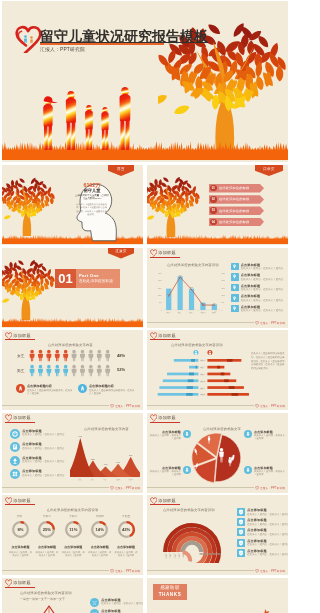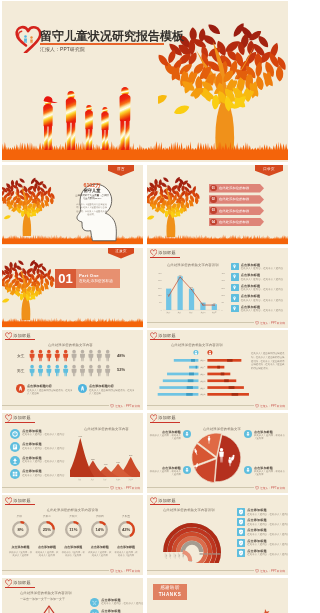--- a/index.html
+++ b/index.html
@@ -231,21 +231,21 @@
       <path d="M26 12 C29 6.5 35 3.5 41 5 C48 6.8 52 14 50 22 C48.5 28 43 34.5 34 43 L20 56" fill="none" stroke="#D4231C" stroke-width="5.4" stroke-linecap="round"></path>
       <g>
         <circle cx="21" cy="23" r="2.6" fill="#51B5DF"></circle>
         <path d="M18 27 L24 27 L23.2 36 L21.7 36 L21 30.8 L20.3 36 L18.8 36 Z" fill="#51B5DF"></path>
       </g>
       <g>
         <circle cx="33" cy="25" r="2.4" fill="#E98A3C"></circle>
         <path d="M30.4 28.8 L35.6 28.8 L34.9 36.5 L33.5 36.5 L33 31.8 L32.5 36.5 L31.1 36.5 Z" fill="#E98A3C"></path>
       </g>
     </svg>
-    <div class="abs" style="left:38px;top:27px;font-size:12px;font-weight:bold;color:#33302c;letter-spacing:0px;white-space:nowrap;">留守儿童状况研究报告模板</div>
+    <div class="abs" style="left:38px;top:27px;font-size:14px;font-weight:bold;color:#33302c;letter-spacing:0px;white-space:nowrap;text-decoration:underline;">留守儿童状况研究报告模板</div>
     <div class="abs" style="left:38px;top:41.5px;width:124px;height:2px;background:#E8642A;"></div>
     <div class="abs" style="left:38px;top:44.5px;font-size:4.8px;color:#4b423a;letter-spacing:.2px;white-space:nowrap;">汇报人：PPT研究院</div>
   </div>
 
   <div class="slide" style="left:2px;top:165px;width:141px;height:80px;">
     <svg class="abs" style="left:-5px;top:8px;" width="60" height="64" viewBox="0 0 128 132">
       <path d="M0 -7.2C4.1 -3.6 4.1 3.6 0 7.2C-4.1 3.6 -4.1 -3.6 0 -7.2Z" fill="#9A1C10" transform="translate(53.5,13.9)rotate(-52)"></path>
       <path d="M0 -8.1C4.1 -4.1 4.1 4.1 0 8.1C-4.1 4.1 -4.1 -4.1 0 -8.1Z" fill="#9A1C10" transform="translate(77.3,14.6)rotate(36)"></path>
       <path d="M0 -8.4C4.1 -4.2 4.1 4.2 0 8.4C-4.1 4.2 -4.1 -4.2 0 -8.4Z" fill="#9A1C10" transform="translate(85.5,17.5)rotate(-42)"></path>
       <path d="M0 -7.0C4.7 -3.5 4.7 3.5 0 7.0C-4.7 3.5 -4.7 -3.5 0 -7.0Z" fill="#A42310" transform="translate(33.1,18.9)rotate(-3)"></path>

